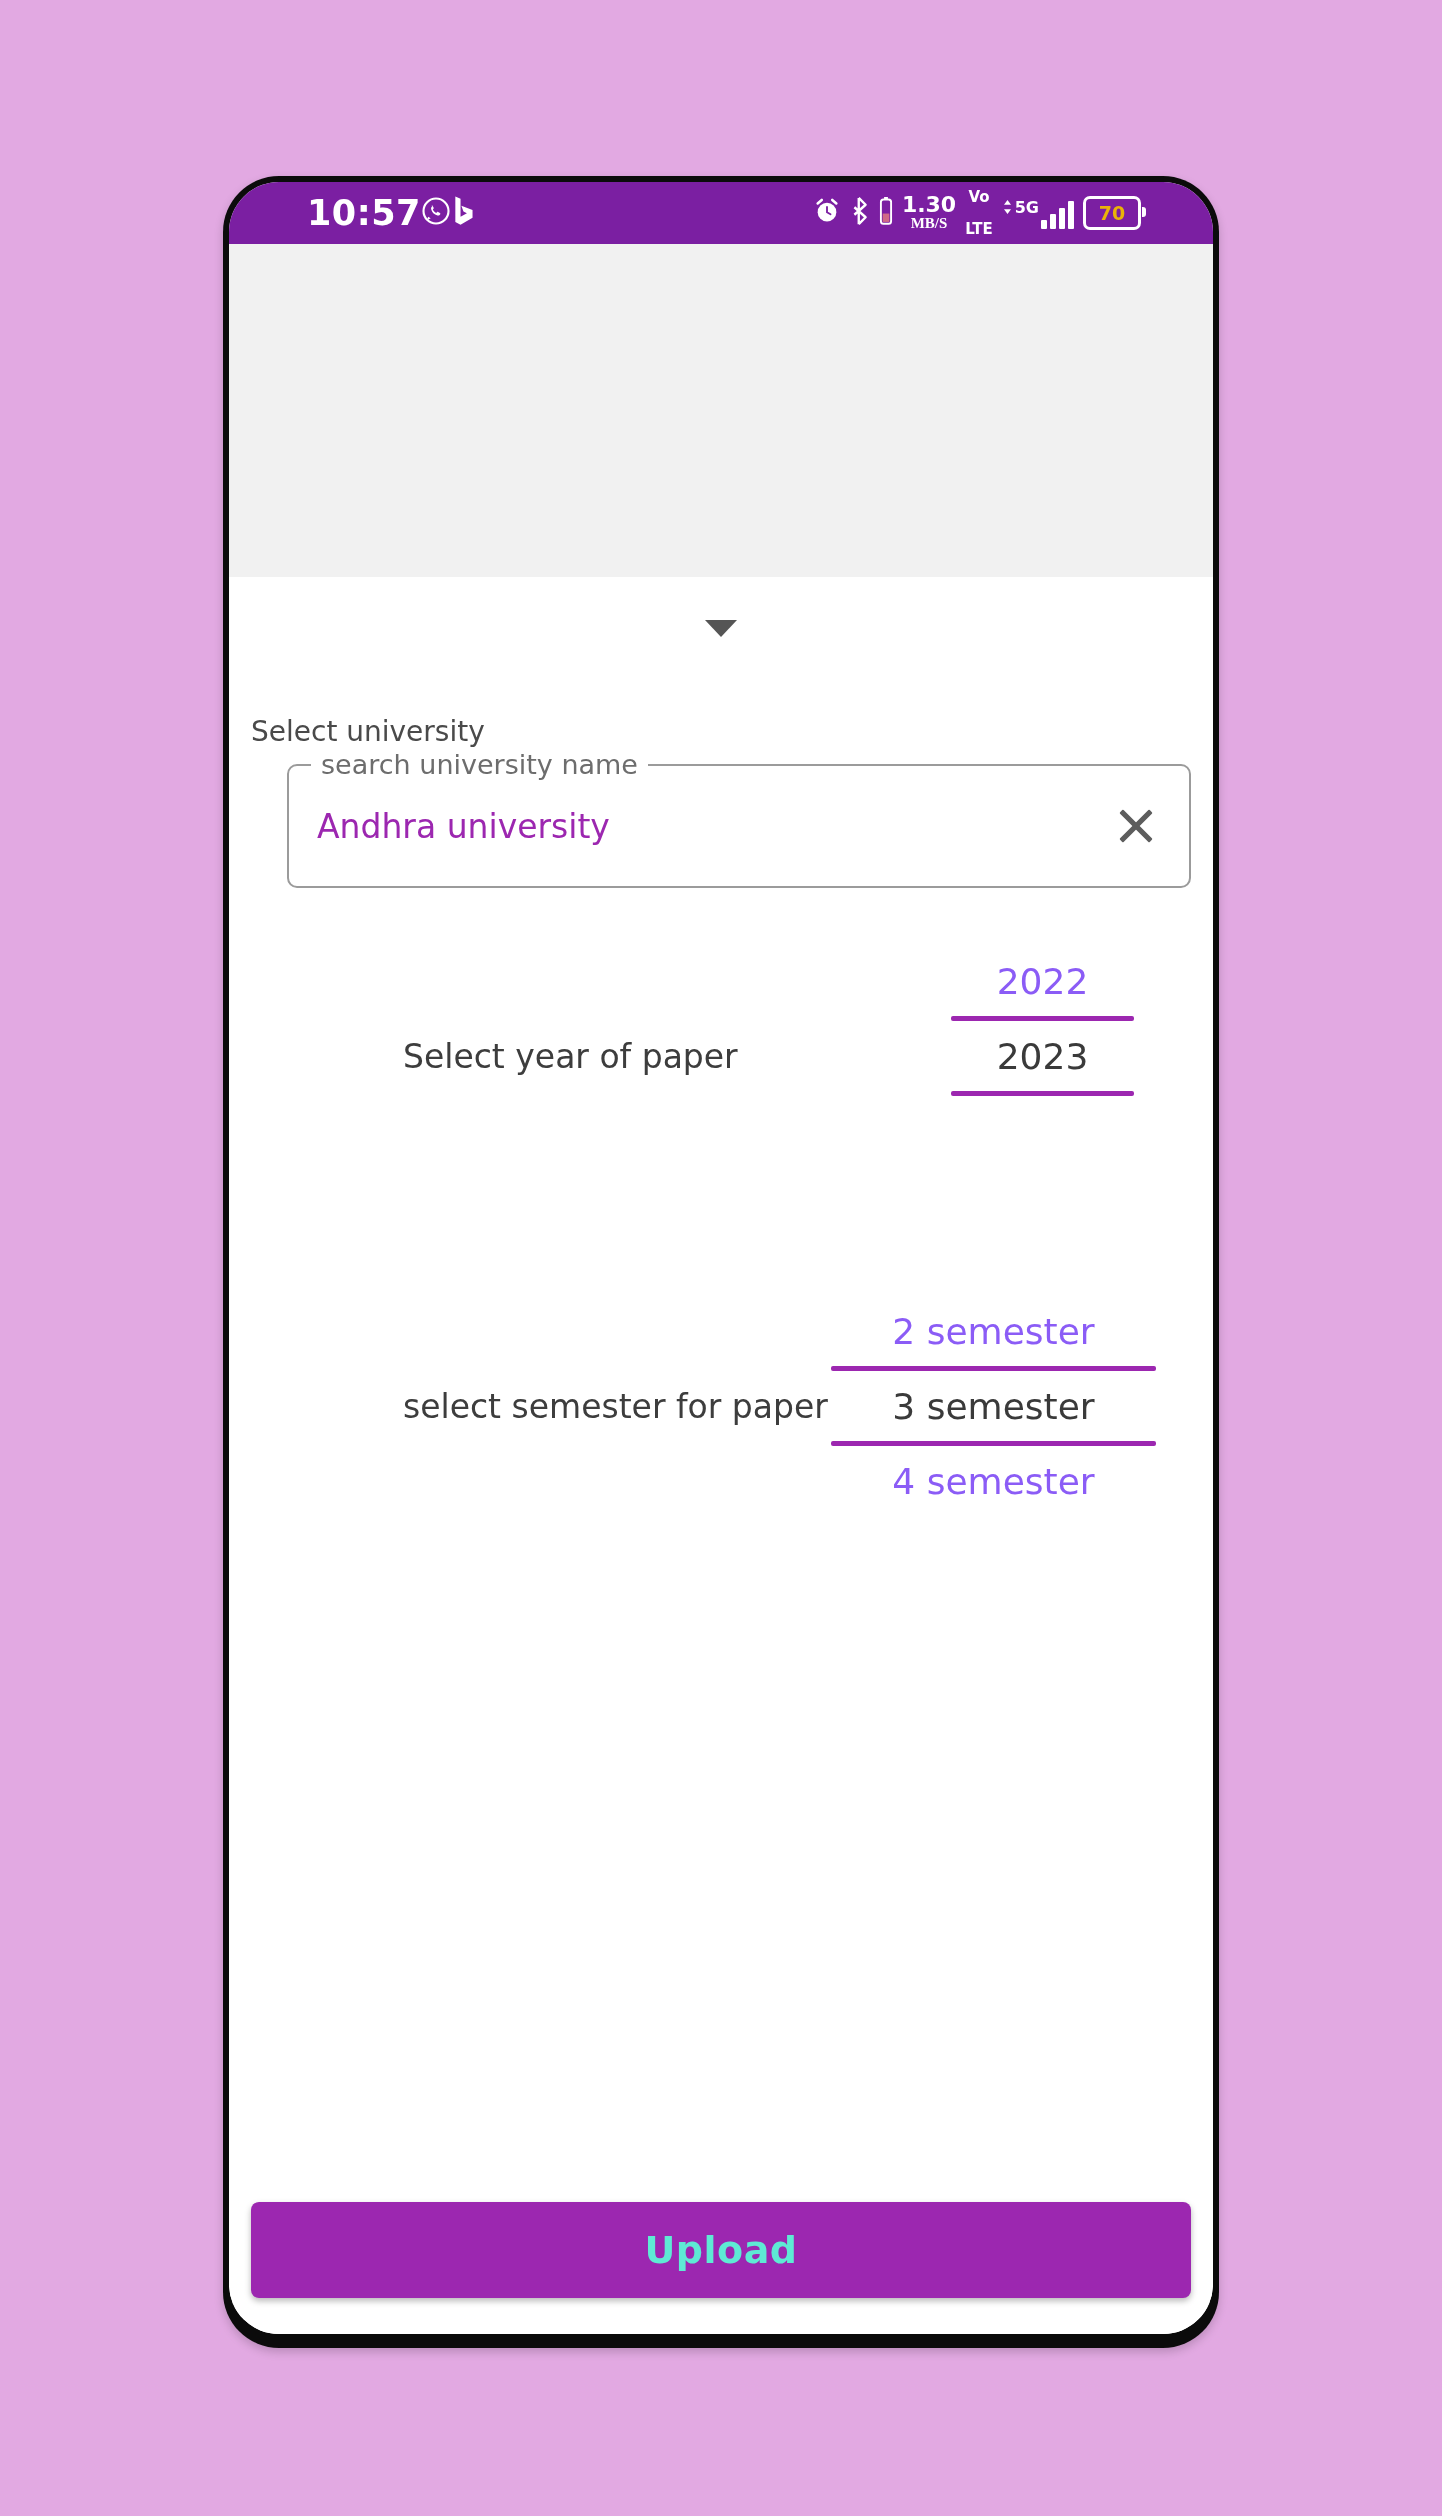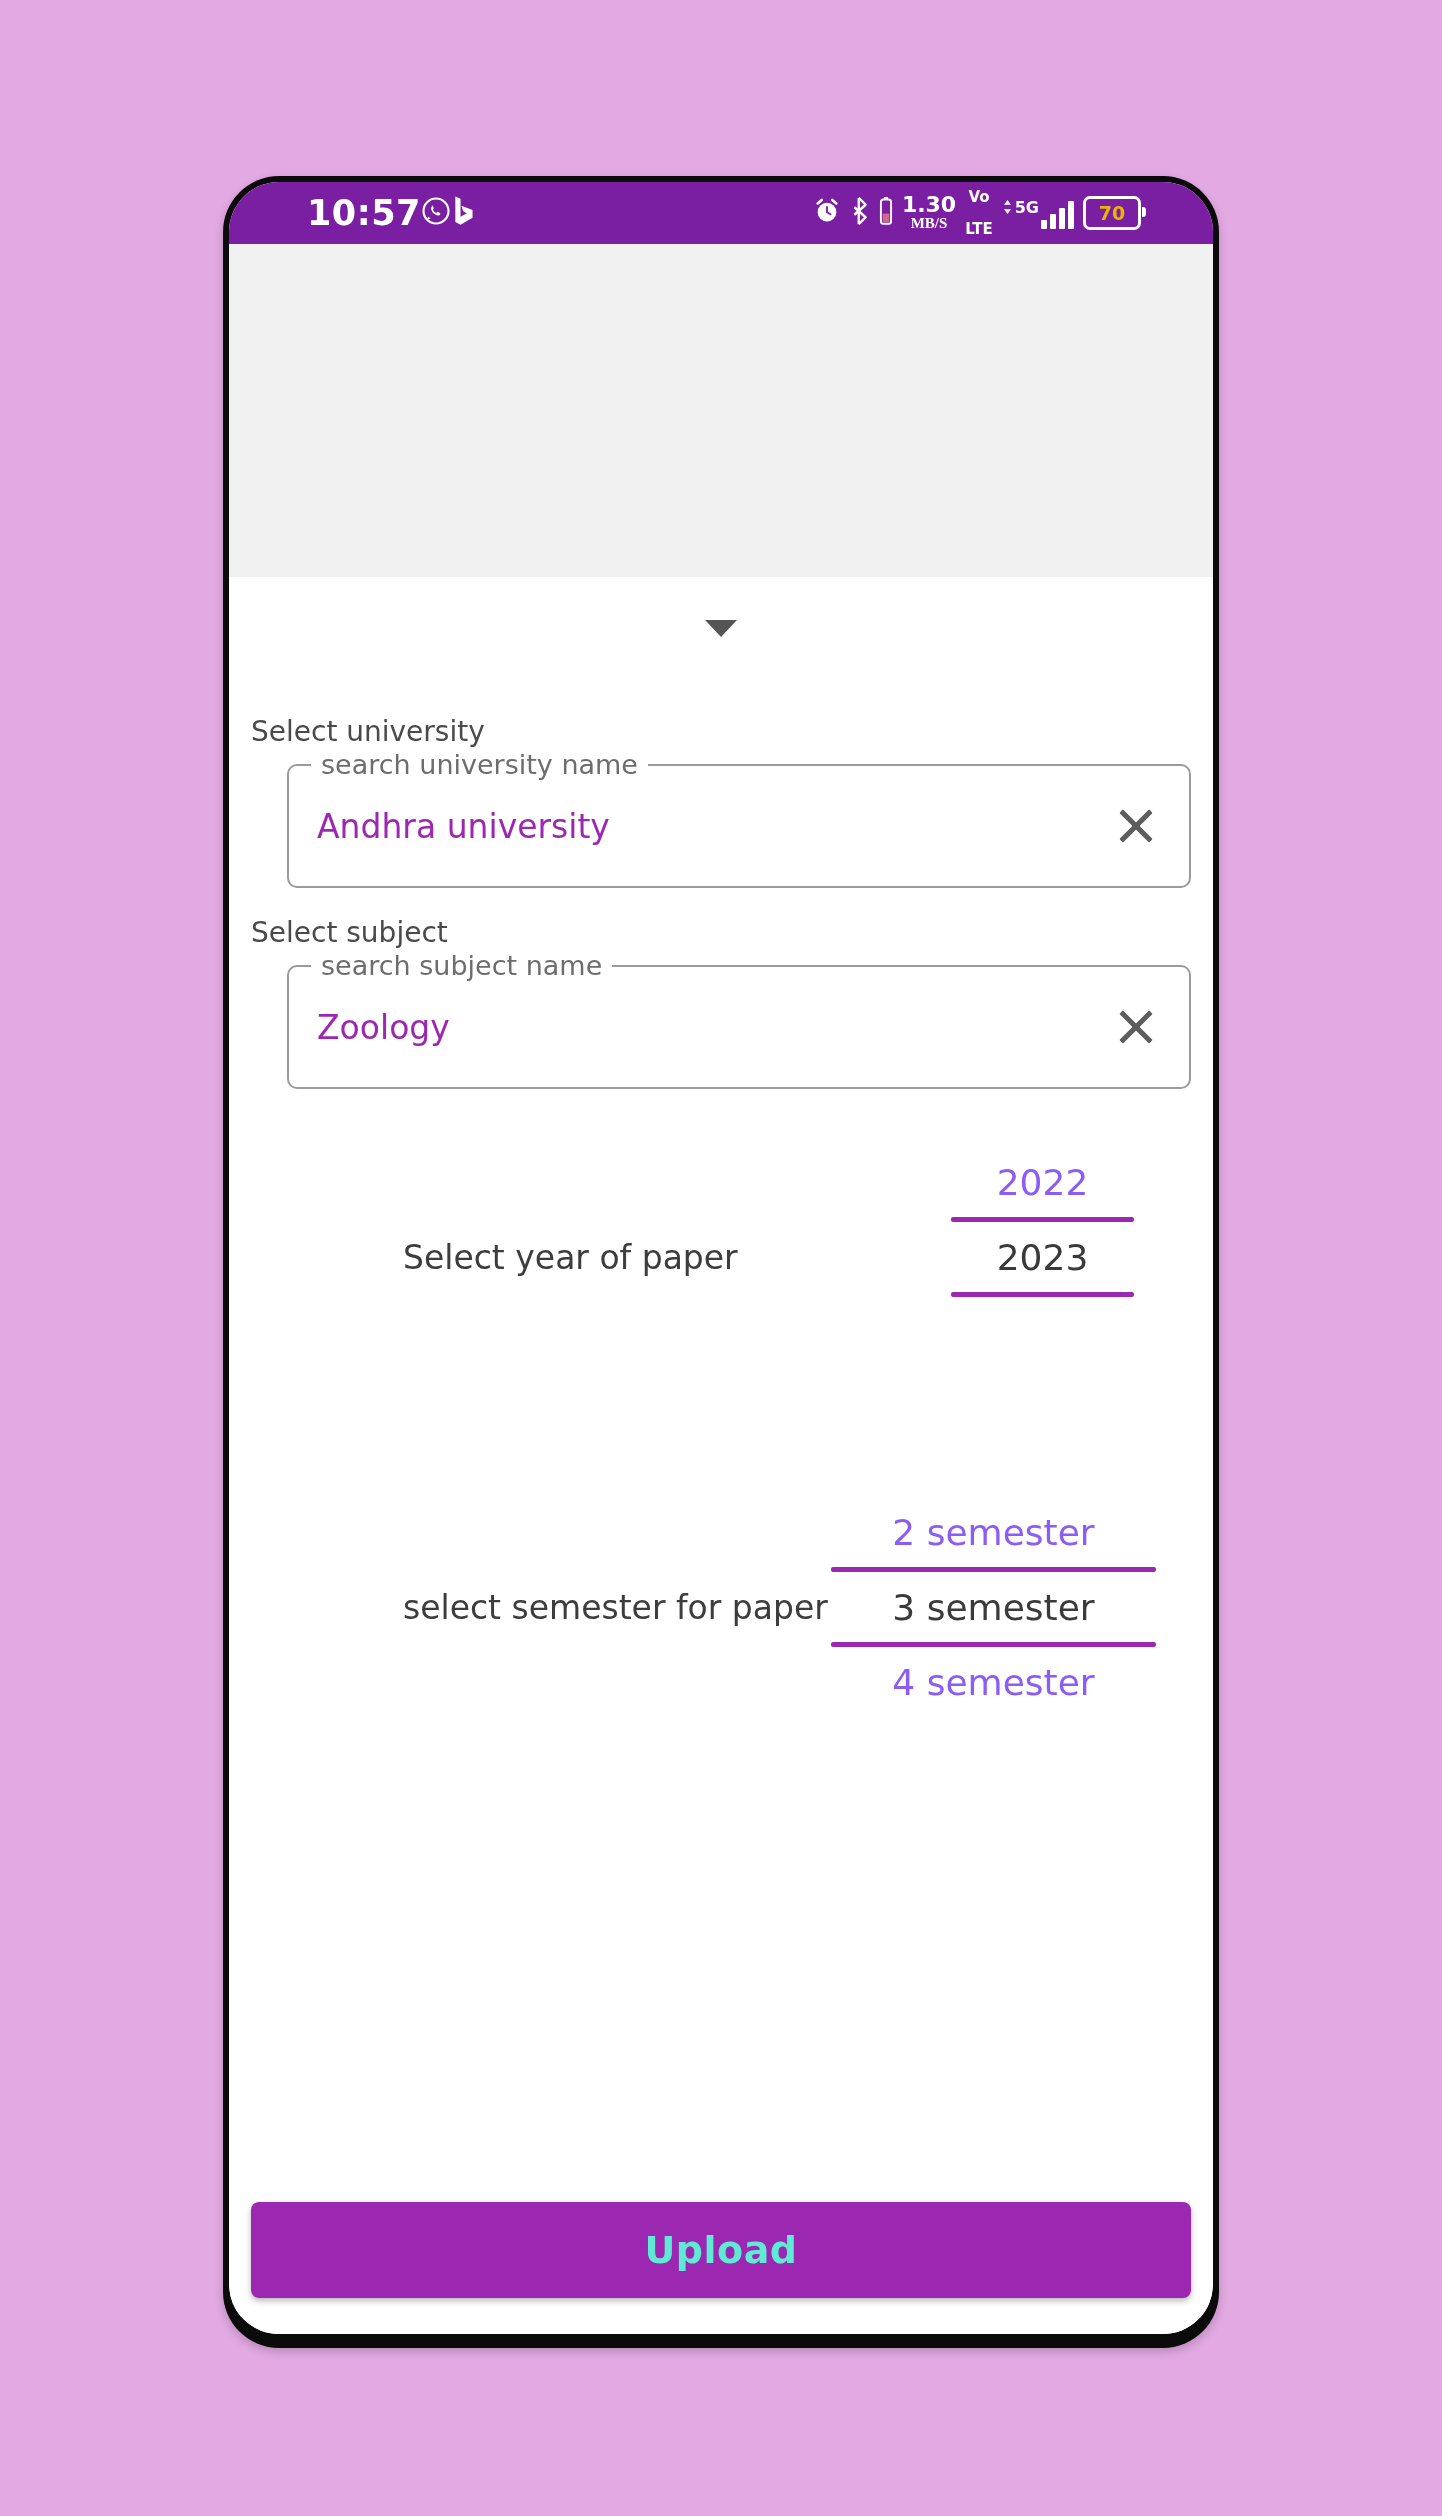--- a/index.html
+++ b/index.html
@@ -376,29 +376,20 @@
         <div class="field-group">
           <div class="field-heading heading-university">Select university</div>
 
           <div class="outlined-field">
             <span class="notch-label">search university name</span>
             <span class="field-value">Andhra university</span>
             <span class="clear-icon"></span>
           </div>
         </div>
 
-        <div class="field-group">
-          <div class="field-heading heading-subject">Select subject</div>
-
-          <div class="outlined-field">
-            <span class="notch-label">search subject name</span>
-            <span class="field-value">Zoology</span>
-            <span class="clear-icon"></span>
-          </div>
-        </div>
 
         <div class="picker-row" id="year-picker-row">
           <span class="picker-label">Select year of paper</span>
 
           <div class="wheel" id="year-wheel">
             <div class="wheel-item dim">2022</div>
             <div class="wheel-divider"></div>
             <div class="wheel-item selected">2023</div>
             <div class="wheel-divider"></div>
             <div class="wheel-item dim"></div>

